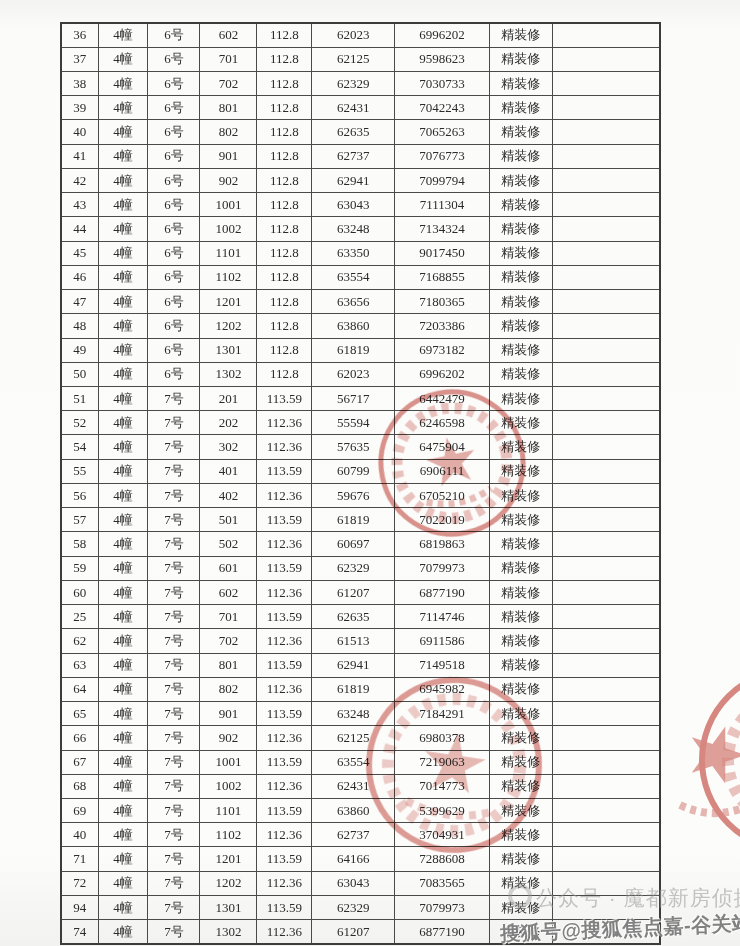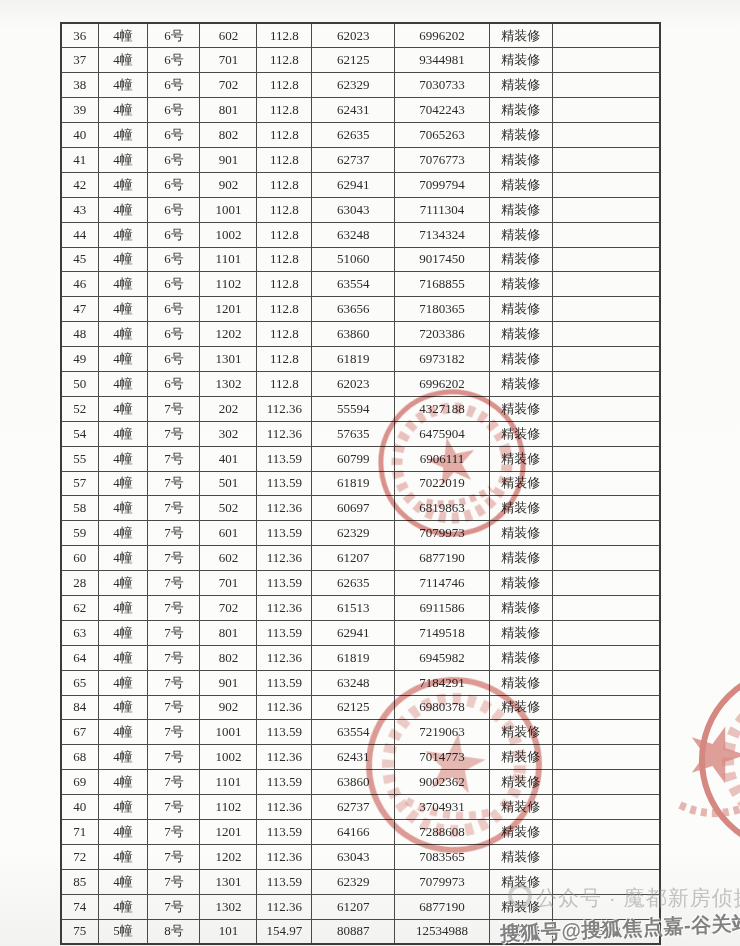--- a/index.html
+++ b/index.html
@@ -70,21 +70,21 @@
           <td>精装修</td>
           <td></td>
         </tr>
         <tr>
           <td>37</td>
           <td>4幢</td>
           <td>6号</td>
           <td>701</td>
           <td>112.8</td>
           <td>62125</td>
-          <td>9344981</td>
+          <td>9598623</td>
           <td>精装修</td>
           <td></td>
         </tr>
         <tr>
           <td>38</td>
           <td>4幢</td>
           <td>6号</td>
           <td>702</td>
           <td>112.8</td>
           <td>62329</td>
@@ -157,21 +157,21 @@
           <td>7134324</td>
           <td>精装修</td>
           <td></td>
         </tr>
         <tr>
           <td>45</td>
           <td>4幢</td>
           <td>6号</td>
           <td>1101</td>
           <td>112.8</td>
-          <td>51060</td>
+          <td>63350</td>
           <td>9017450</td>
           <td>精装修</td>
           <td></td>
         </tr>
         <tr>
           <td>46</td>
           <td>4幢</td>
           <td>6号</td>
           <td>1102</td>
           <td>112.8</td>
@@ -218,27 +218,38 @@
           <td>4幢</td>
           <td>6号</td>
           <td>1302</td>
           <td>112.8</td>
           <td>62023</td>
           <td>6996202</td>
           <td>精装修</td>
           <td></td>
         </tr>
         <tr>
+          <td>51</td>
+          <td>4幢</td>
+          <td>7号</td>
+          <td>201</td>
+          <td>113.59</td>
+          <td>56717</td>
+          <td>6442479</td>
+          <td>精装修</td>
+          <td></td>
+        </tr>
+        <tr>
           <td>52</td>
           <td>4幢</td>
           <td>7号</td>
           <td>202</td>
           <td>112.36</td>
           <td>55594</td>
-          <td>4327188</td>
+          <td>6246598</td>
           <td>精装修</td>
           <td></td>
         </tr>
         <tr>
           <td>54</td>
           <td>4幢</td>
           <td>7号</td>
           <td>302</td>
           <td>112.36</td>
           <td>57635</td>
@@ -251,20 +262,31 @@
           <td>4幢</td>
           <td>7号</td>
           <td>401</td>
           <td>113.59</td>
           <td>60799</td>
           <td>6906111</td>
           <td>精装修</td>
           <td></td>
         </tr>
         <tr>
+          <td>56</td>
+          <td>4幢</td>
+          <td>7号</td>
+          <td>402</td>
+          <td>112.36</td>
+          <td>59676</td>
+          <td>6705210</td>
+          <td>精装修</td>
+          <td></td>
+        </tr>
+        <tr>
           <td>57</td>
           <td>4幢</td>
           <td>7号</td>
           <td>501</td>
           <td>113.59</td>
           <td>61819</td>
           <td>7022019</td>
           <td>精装修</td>
           <td></td>
         </tr>
@@ -295,21 +317,21 @@
           <td>4幢</td>
           <td>7号</td>
           <td>602</td>
           <td>112.36</td>
           <td>61207</td>
           <td>6877190</td>
           <td>精装修</td>
           <td></td>
         </tr>
         <tr>
-          <td>28</td>
+          <td>25</td>
           <td>4幢</td>
           <td>7号</td>
           <td>701</td>
           <td>113.59</td>
           <td>62635</td>
           <td>7114746</td>
           <td>精装修</td>
           <td></td>
         </tr>
         <tr>
@@ -350,21 +372,21 @@
           <td>4幢</td>
           <td>7号</td>
           <td>901</td>
           <td>113.59</td>
           <td>63248</td>
           <td>7184291</td>
           <td>精装修</td>
           <td></td>
         </tr>
         <tr>
-          <td>84</td>
+          <td>66</td>
           <td>4幢</td>
           <td>7号</td>
           <td>902</td>
           <td>112.36</td>
           <td>62125</td>
           <td>6980378</td>
           <td>精装修</td>
           <td></td>
         </tr>
         <tr>
@@ -389,21 +411,21 @@
           <td>精装修</td>
           <td></td>
         </tr>
         <tr>
           <td>69</td>
           <td>4幢</td>
           <td>7号</td>
           <td>1101</td>
           <td>113.59</td>
           <td>63860</td>
-          <td>9002362</td>
+          <td>5399629</td>
           <td>精装修</td>
           <td></td>
         </tr>
         <tr>
           <td>40</td>
           <td>4幢</td>
           <td>7号</td>
           <td>1102</td>
           <td>112.36</td>
           <td>62737</td>
@@ -427,51 +449,40 @@
           <td>4幢</td>
           <td>7号</td>
           <td>1202</td>
           <td>112.36</td>
           <td>63043</td>
           <td>7083565</td>
           <td>精装修</td>
           <td></td>
         </tr>
         <tr>
-          <td>85</td>
+          <td>94</td>
           <td>4幢</td>
           <td>7号</td>
           <td>1301</td>
           <td>113.59</td>
           <td>62329</td>
           <td>7079973</td>
           <td>精装修</td>
           <td></td>
         </tr>
         <tr>
           <td>74</td>
           <td>4幢</td>
           <td>7号</td>
           <td>1302</td>
           <td>112.36</td>
           <td>61207</td>
           <td>6877190</td>
           <td>精装修</td>
           <td></td>
-        </tr>
-        <tr>
-          <td>75</td>
-          <td>5幢</td>
-          <td>8号</td>
-          <td>101</td>
-          <td>154.97</td>
-          <td>80887</td>
-          <td>12534988</td>
-          <td>精装修</td>
-          <td>45.22</td>
         </tr>
       </tbody>
   </table>
 
   <svg class="stamp stamp-upper" viewBox="0 0 150 150" aria-hidden="true">
     <circle cx="75" cy="75" r="71" fill="none" stroke="currentColor" stroke-width="5"></circle>
     <circle cx="75" cy="75" r="55" fill="none" stroke="currentColor" stroke-width="11" stroke-dasharray="7 6" opacity=".55"></circle>
     <path fill="currentColor" opacity=".75" d="M75,49 L80.8,66.8 L99.5,66.8 L84.4,77.8 L90.2,95.6 L75,84.6 L59.8,95.6 L65.6,77.8 L50.5,66.8 L69.2,66.8 Z"></path>
     <path d="M42,108 q33,14 66,0" fill="none" stroke="currentColor" stroke-width="7" stroke-dasharray="6 5" opacity=".6"></path>
   </svg>

